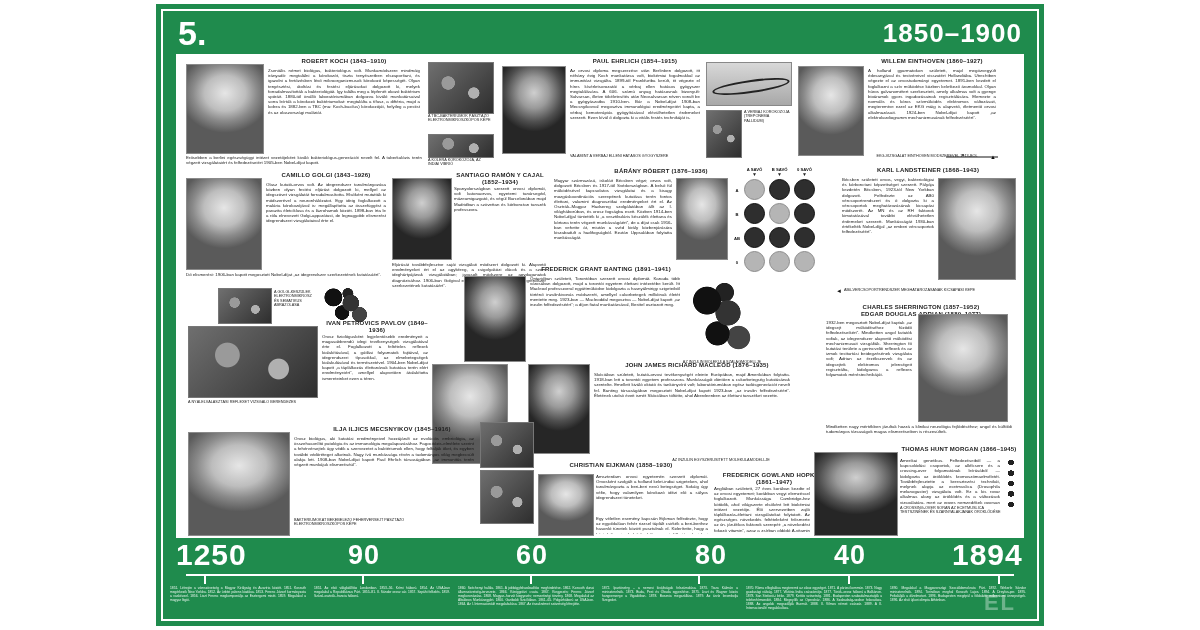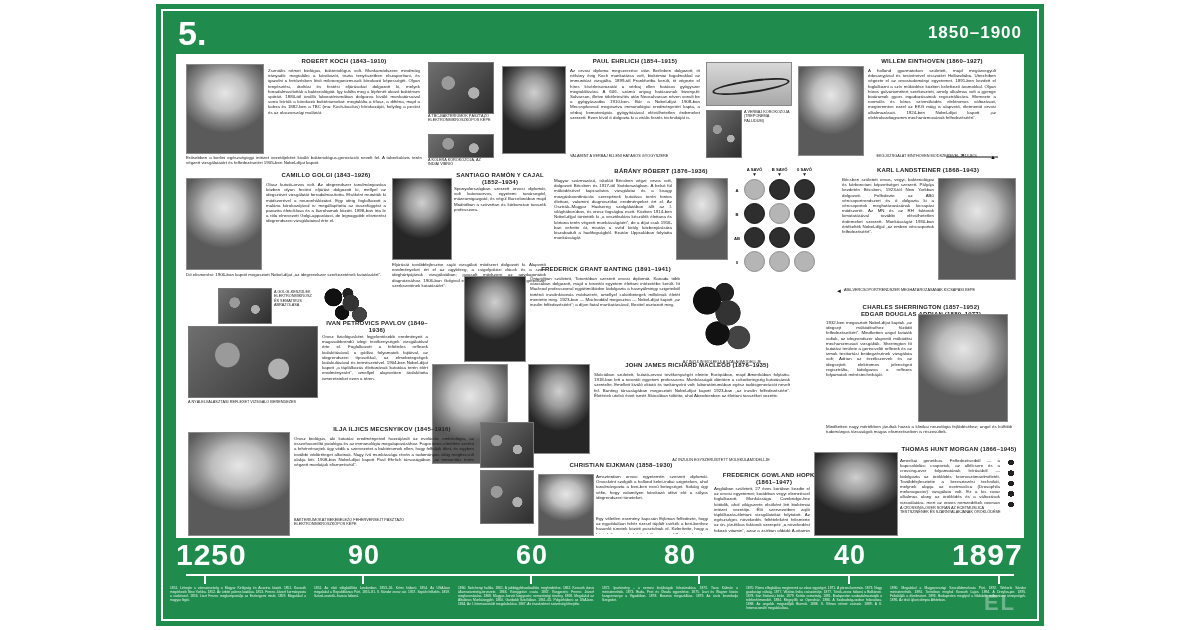--- a/index.html
+++ b/index.html
@@ -3,21 +3,21 @@
 <meta charset="utf-8">
 <style>
   html,body{margin:0;padding:0;background:#ffffff;width:1200px;height:630px;overflow:hidden;
     font-family:"Liberation Sans", sans-serif;}
   .poster{position:absolute;left:156px;top:4px;width:888px;height:622px;background:#1f8b4d;}
   .frame-line{position:absolute;left:5px;top:5px;right:5px;bottom:5px;border:2px solid #ffffff;pointer-events:none;}
   
   .hdr{position:absolute;left:22px;top:10px;right:22px;height:38px;color:#fff;display:flex;align-items:center;}
   .hdr-num{font-size:34px;font-weight:bold;line-height:30px;}
   .hdr-title{font-size:21px;font-weight:bold;letter-spacing:1px;margin-left:10px;}
-  .hdr-range{font-size:17px;font-weight:bold;margin-left:auto;letter-spacing:1px;}
+  .hdr-range{font-size:26px;font-weight:bold;margin-left:auto;letter-spacing:1px;}
   
   .content{position:absolute;left:20px;top:50px;width:848px;height:484px;background:#ffffff;}
   .abs{position:absolute;}
   .sci-name{font-size:6px;font-weight:bold;color:#222;text-align:center;line-height:7px;letter-spacing:.2px;}
   .bio{font-size:4.4px;line-height:5.2px;color:#1a1a1a;text-align:justify;overflow:hidden;}
   .cap{font-size:3.8px;line-height:4.4px;color:#1a1a1a;text-transform:uppercase;overflow:hidden;}
   .cap.c{text-align:center;}
   .photo{border:1px solid #8a8a8a;background:
      radial-gradient(ellipse 60% 45% at 50% 32%, #e6e6e6 0%, #bdbdbd 45%, #8b8b8b 70%, #5a5a5a 100%);}
   .photo.dark{background:radial-gradient(ellipse 60% 45% at 50% 30%, #cfcfcf 0%, #9a9a9a 40%, #4f4f4f 75%, #262626 100%);}
@@ -198,23 +198,23 @@
 
     <div class="abs sci-name" style="left:724px;top:392px;width:118px"><span>THOMAS HUNT MORGAN</span> <span>(1866–1945)</span></div>
     <div class="abs bio" style="left:724px;top:404px;width:100px;height:46px">Amerikai genetikus. Felfedezéseiből — a kapcsolódási csoportok, az allélcsere és a crossing-over folyamatának leírásából — kidolgozta az öröklődés kromoszómaelméletét. Továbbfejlesztette a keresztezési technikát, melynek alapja az ecetmuslica (Drosophila melanogaster) vizsgálata volt. Ez a kis rovar alkalmas alany az öröklődés és a változások vizsgálatára, mert az egyes nemzedékek gyorsan követik egymást, és jól megfigyelhetők a lárvák óriás-kromoszómái. Tehetséges munkatársaiból valóságos genetikai iskolát hozott létre. 1933-ban „a kromoszómák szerepének felfedezéséért az öröklődésben” kapott Nobel-díjat, és azt megosztotta legelső tanítványaival.</div>
     <div class="abs flies" style="left:828px;top:404px;width:14px;height:58px"></div>
     <div class="abs cap" style="left:724px;top:452px;width:104px;height:28px">A crossing-over során az ecetmuslica testszínének és szárnyalakjának öröklődése</div>
   </div>
 
   <div class="tl-num" style="left:20px;top:534px;font-size:30px">1250</div>
   <div class="tl-num" style="left:192px;top:536px">90</div>
   <div class="tl-num" style="left:360px;top:536px">60</div>
-  <div class="tl-num" style="left:508px;top:536px">80</div>
+  <div class="tl-num" style="left:539px;top:536px">80</div>
   <div class="tl-num" style="left:678px;top:536px">40</div>
-  <div class="tl-num" style="left:796px;top:534px;font-size:30px">1897</div>
+  <div class="tl-num" style="left:796px;top:534px;font-size:30px">1894</div>
   <div class="tl-line"></div>
   <div class="tick" style="left:48px"></div>
   <div class="tick" style="left:206px"></div>
   <div class="tick" style="left:374px"></div>
   <div class="tick" style="left:542px"></div>
   <div class="tick" style="left:692px"></div>
   <div class="tick" style="left:842px"></div>
   <div class="tl-col" style="left:14px">1851. Létrejön a vámszövetség a Magyar Királyság és Ausztria között. 1851. Kossuth megérkezik New Yorkba. 1852. Az úrbéri pátens kiadása. 1853. Ferenc József kormányzata a vaskézzel. 1856. Liszt Ferenc megkomponálja az Esztergomi misét. 1859. Megalakul a magyar légió.</div>
   <div class="tl-col" style="left:158px">1851. Az első világkiállítás Londonban. 1853–56. Krími háború. 1854. Az USA-ban megalakul a Republikánus Párt. 1855–81. II. Sándor orosz cár. 1857. Szpáhi felkelés. 1859. Szárd–osztrák–francia háború.</div>
   <div class="tl-col" style="left:302px">1860. Széchenyi halála. 1861. A jobbágyfelszabadítás meghirdetése. 1862. Kossuth dunai államszövetség-tervezete. 1866. Königgrätzi csata. 1867. Kiegyezés; Ferenc József megkoronázása. 1868. Magyar–horvát kiegyezés; nemzetiségi törvény. 1868. Megalakul az Általános Munkásegylet. 1860. Garibaldi Szicíliában. 1861–65. Polgárháború az USA-ban. 1864. Az I. Internacionálé megalakulása. 1867. Az északnémet szövetség létrejötte.</div>

